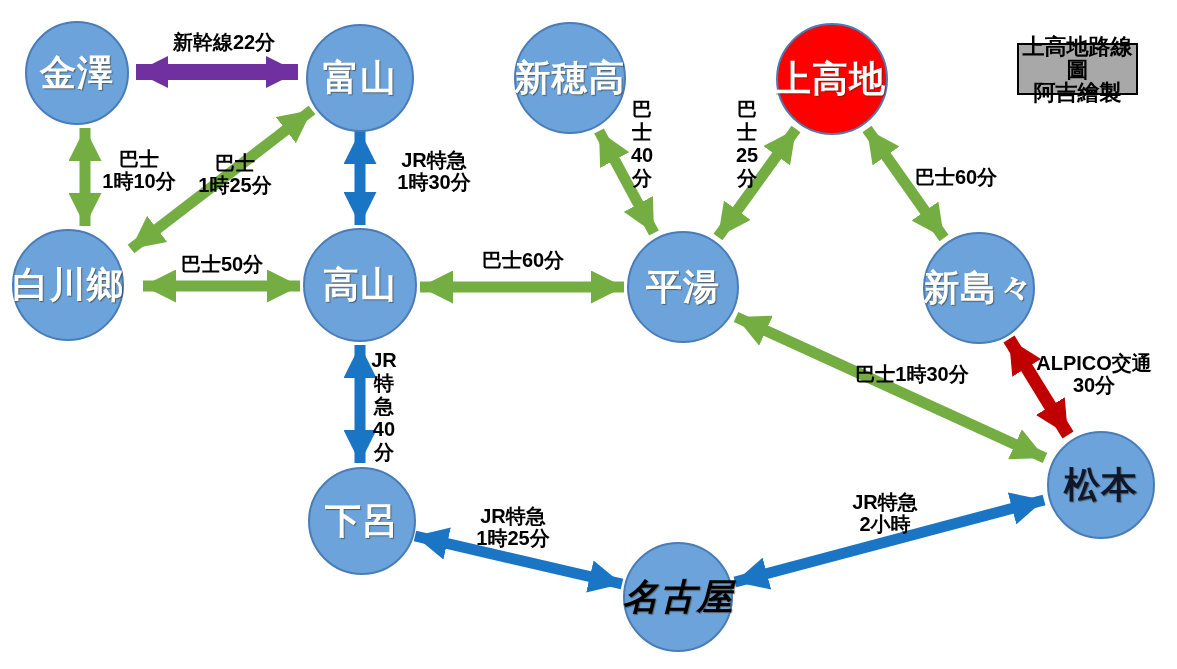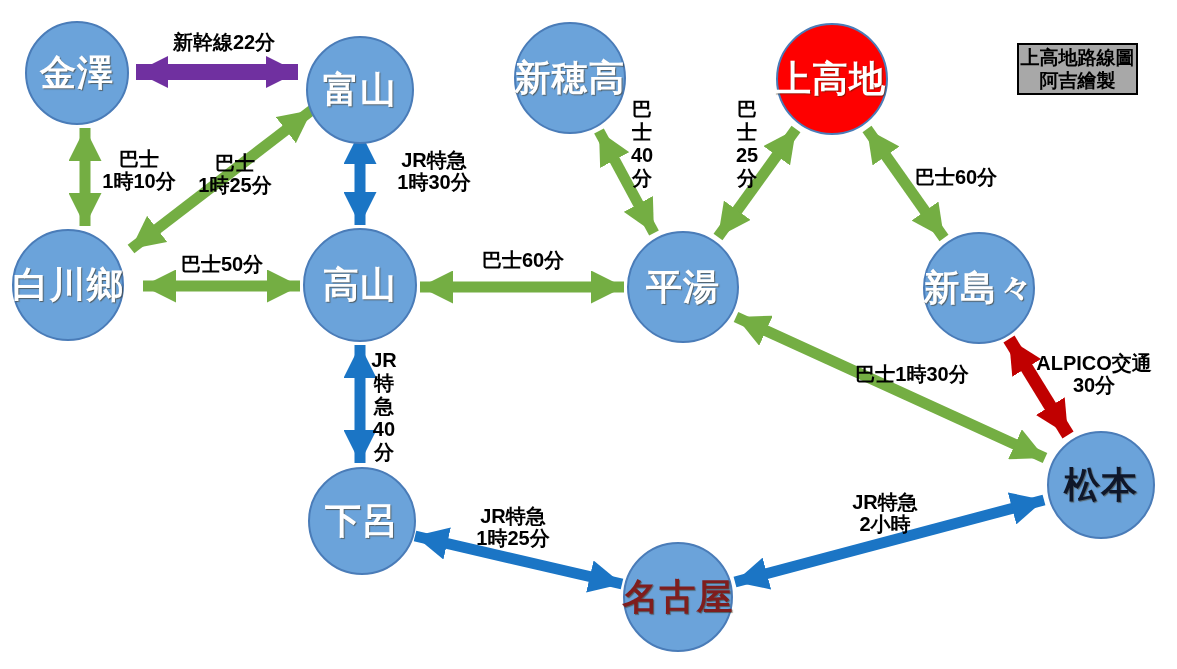--- a/index.html
+++ b/index.html
@@ -6,21 +6,21 @@
   .canvas{position:relative;width:1177px;height:669px;background:#ffffff;overflow:hidden;
           font-family:"Liberation Sans","DejaVu Sans",sans-serif;}
   #edges-layer{position:absolute;left:0;top:0;width:1177px;height:669px;}
   .node{position:absolute;border-radius:50%;display:flex;align-items:center;justify-content:center;box-sizing:border-box;}
   .node .node-label{font-weight:bold;font-size:36px;letter-spacing:1px;color:#fff;
                     text-shadow:1px 1px 1px rgba(60,40,10,.55);white-space:nowrap;}
   .edge-label{position:absolute;transform:translate(-50%,-50%);font-weight:bold;font-size:20px;
               line-height:22px;white-space:nowrap;text-align:center;}
   .edge-label.v{line-height:23px;}
   .legend{position:absolute;box-sizing:border-box;border:2px solid #000;display:flex;flex-direction:column;
-          align-items:center;justify-content:center;text-align:center;font-weight:bold;font-size:19px;line-height:23px;}
+          align-items:center;justify-content:center;text-align:center;font-weight:bold;font-size:22px;line-height:23px;}
 </style>
 </head>
 <body>
 
 <div class="canvas">
   <svg id="edges-layer" xmlns="http://www.w3.org/2000/svg">
       <defs>
         <marker id="ah-green" viewBox="0 0 3 3" markerWidth="3" markerHeight="3" refX="3" refY="1.5" orient="auto-start-reverse">
           <path d="M0,0 L3,1.5 L0,3 Z" fill="#74AE43"></path>
         </marker>
@@ -46,21 +46,21 @@
       <line x1="1009" y1="339" x2="1068" y2="435" stroke="#C00000" stroke-width="13" marker-start="url(#ah-red)" marker-end="url(#ah-red)"></line>
       <line x1="736" y1="317" x2="1045" y2="458" stroke="#74AE43" stroke-width="11" marker-start="url(#ah-green)" marker-end="url(#ah-green)"></line>
       <line x1="360" y1="345" x2="360" y2="463" stroke="#1B75C5" stroke-width="11" marker-start="url(#ah-blue)" marker-end="url(#ah-blue)"></line>
       <line x1="415" y1="536" x2="622" y2="584" stroke="#1B75C5" stroke-width="11" marker-start="url(#ah-blue)" marker-end="url(#ah-blue)"></line>
       <line x1="735" y1="582" x2="1044" y2="500" stroke="#1B75C5" stroke-width="11" marker-start="url(#ah-blue)" marker-end="url(#ah-blue)"></line>
     </svg>
   <div id="nodes-layer">
       <div class="node" style="left: 25px; top: 21px; width: 104px; height: 104px; background: rgb(107, 163, 218); border: 2px solid rgb(74, 124, 184);">
         <span class="node-label" style="color: rgb(255, 255, 255);">金澤</span>
       </div>
-      <div class="node" style="left: 306px; top: 36px; width: 108px; height: 108px; background: rgb(107, 163, 218); border: 2px solid rgb(74, 124, 184); align-items: center;">
+      <div class="node" style="left: 306px; top: 24px; width: 108px; height: 108px; background: rgb(107, 163, 218); border: 2px solid rgb(74, 124, 184); align-items: center;">
         <span class="node-label" style="color: rgb(255, 255, 255);">富山</span>
       </div>
       <div class="node" style="left: 514px; top: 22px; width: 112px; height: 112px; background: rgb(107, 163, 218); border: 2px solid rgb(74, 124, 184);">
         <span class="node-label" style="color: rgb(255, 255, 255);">新穂高</span>
       </div>
       <div class="node" style="left: 776px; top: 23px; width: 112px; height: 112px; background: rgb(254, 0, 0); border: 2px solid rgb(74, 124, 184); justify-content: flex-end;">
         <span class="node-label" style="color: rgb(255, 255, 255);">上高地</span>
       </div>
       <div class="node" style="left: 12px; top: 229px; width: 112px; height: 112px; background: rgb(107, 163, 218); border: 2px solid rgb(74, 124, 184);">
         <span class="node-label" style="color: rgb(255, 255, 255);">白川鄉</span>
@@ -71,21 +71,21 @@
       <div class="node" style="left: 627px; top: 231px; width: 112px; height: 112px; background: rgb(107, 163, 218); border: 2px solid rgb(74, 124, 184);">
         <span class="node-label" style="color: rgb(255, 255, 255);">平湯</span>
       </div>
       <div class="node" style="left: 923px; top: 232px; width: 112px; height: 112px; background: rgb(107, 163, 218); border: 2px solid rgb(74, 124, 184);">
         <span class="node-label" style="color: rgb(255, 255, 255);">新島々</span>
       </div>
       <div class="node" style="left: 308px; top: 467px; width: 108px; height: 108px; background: rgb(107, 163, 218); border: 2px solid rgb(74, 124, 184);">
         <span class="node-label" style="color: rgb(255, 255, 255);">下呂</span>
       </div>
       <div class="node" style="left: 623px; top: 542px; width: 110px; height: 110px; background: rgb(107, 163, 218); border: 2px solid rgb(74, 124, 184);">
-        <span class="node-label" style="color: #7f1d1d;">名古屋</span>
+        <span class="node-label" style="color: #000000; font-style: italic;">名古屋</span>
       </div>
       <div class="node" style="left: 1047px; top: 431px; width: 108px; height: 108px; background: rgb(107, 163, 218); border: 2px solid rgb(74, 124, 184);">
         <span class="node-label" style="color: #0f172a;">松本</span>
       </div>
     </div>
   <div id="labels-layer">
       <div class="edge-label" style="left: 224px; top: 42px; color: rgb(0, 0, 0);">
         <div>新幹線22分</div>
       </div>
       <div class="edge-label" style="left: 139px; top: 170px; color: rgb(0, 0, 0);">

